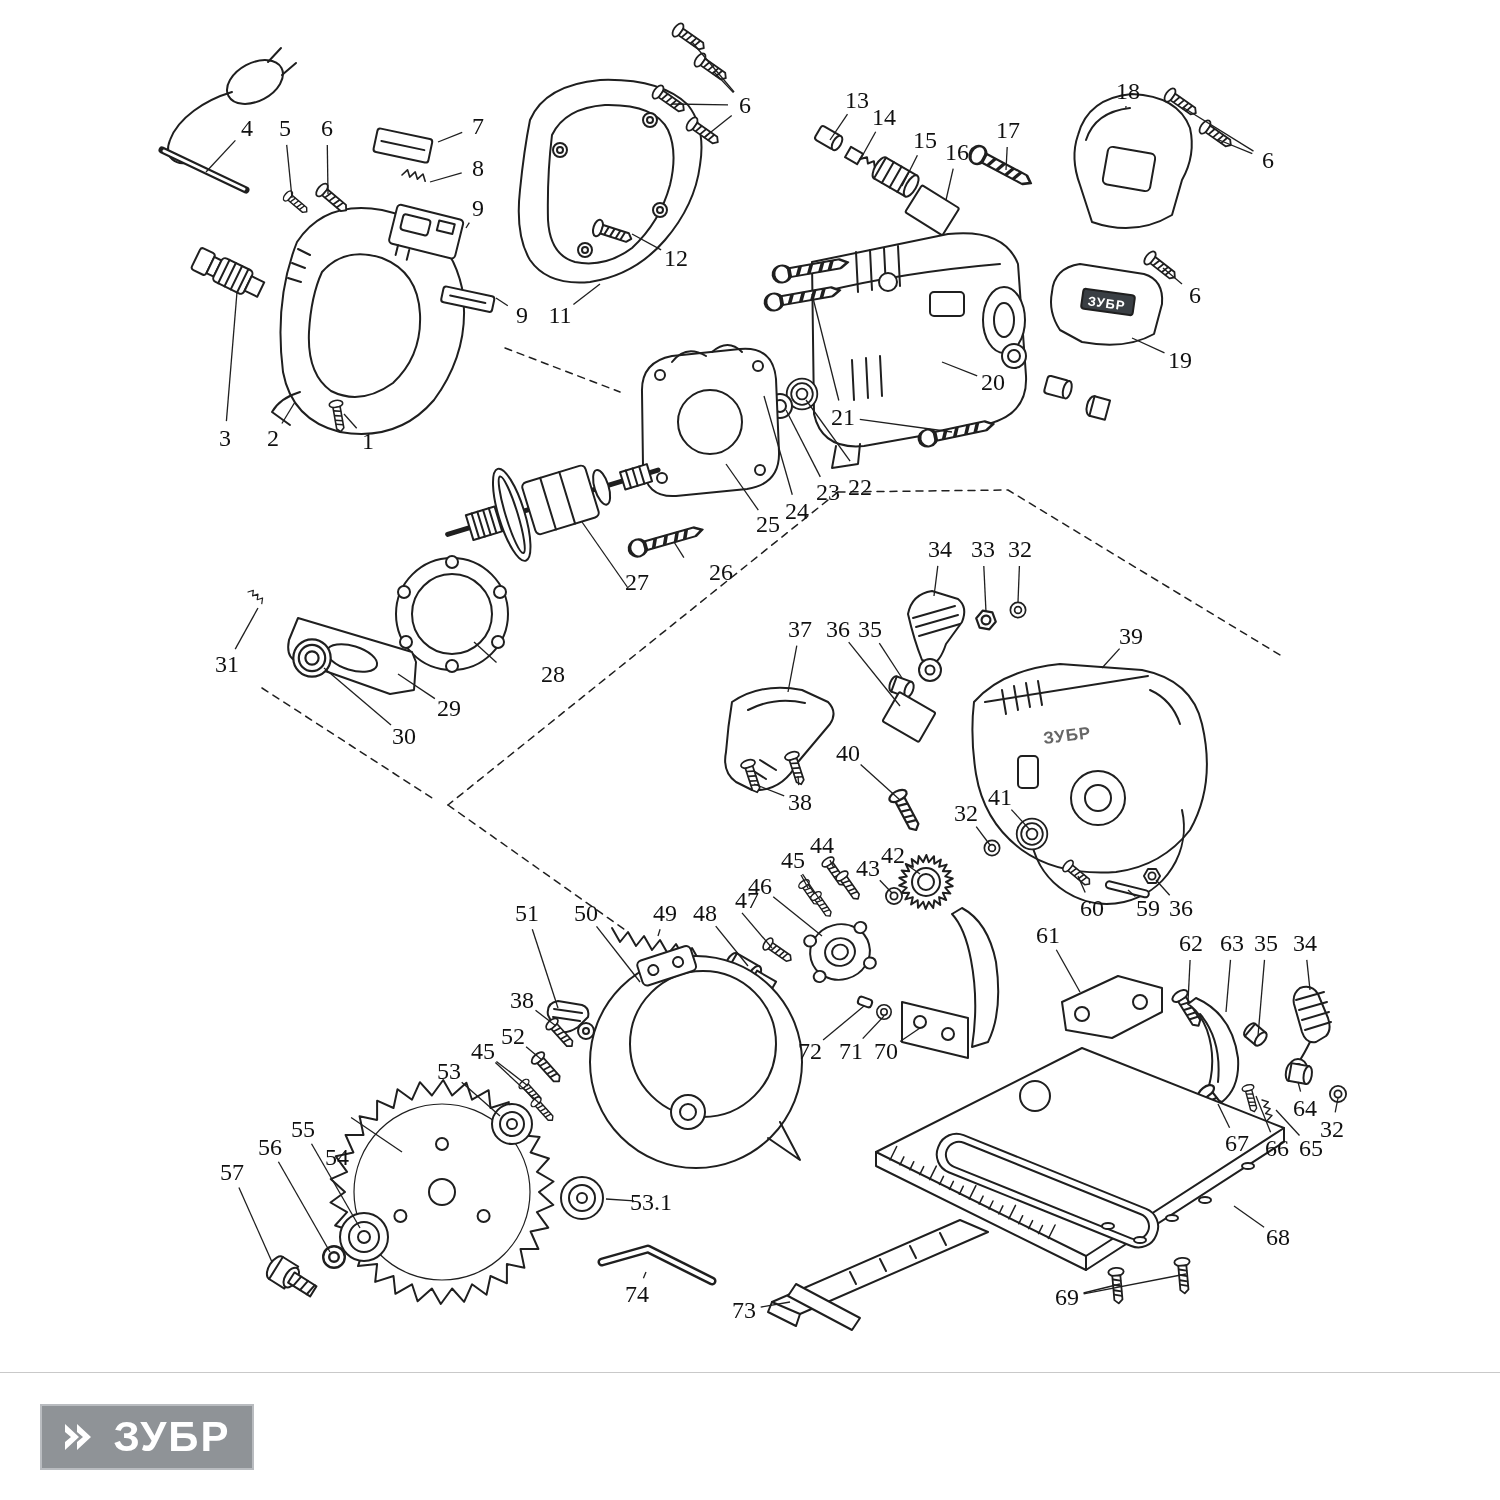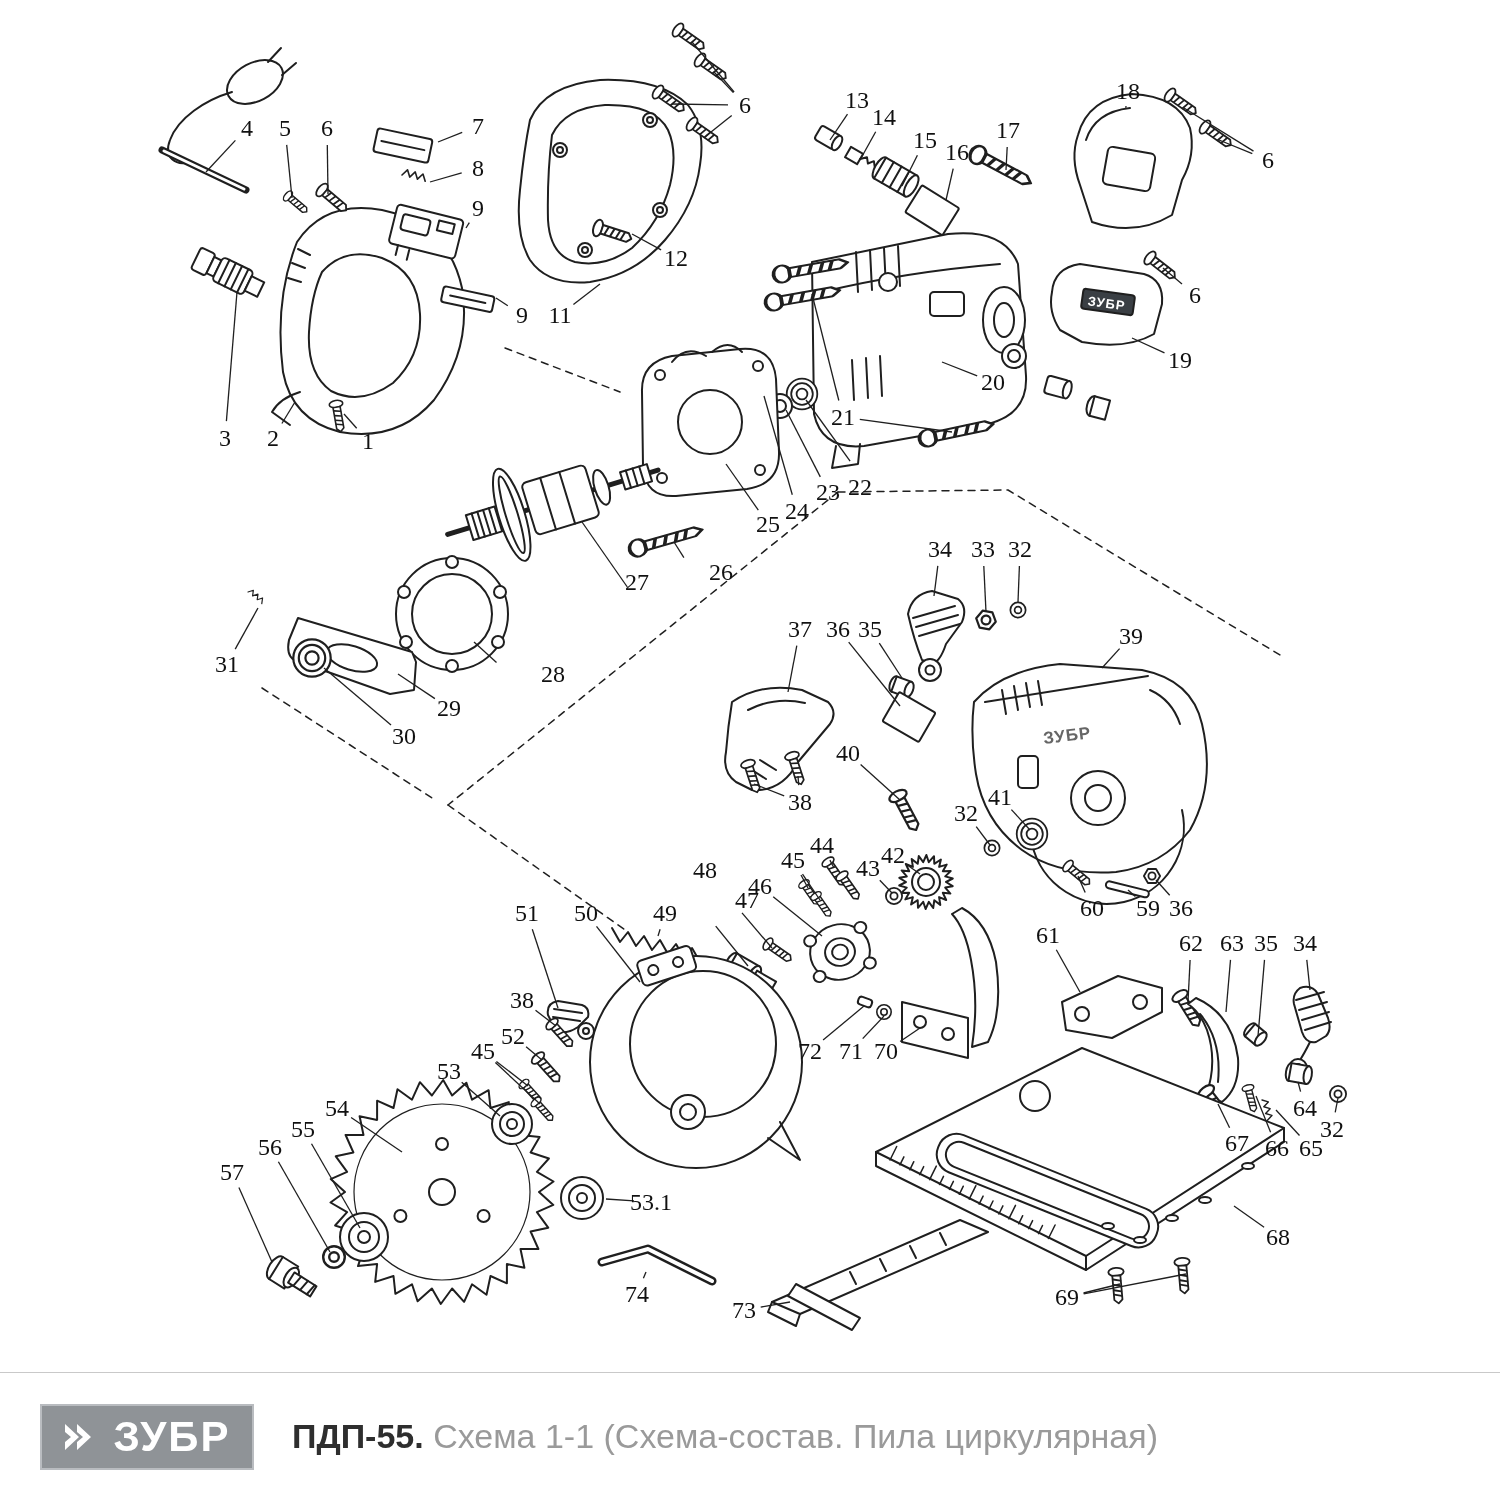--- a/index.html
+++ b/index.html
@@ -651,28 +651,28 @@
         <div class="part-label" style="left: 1148px; top: 908px;">59</div>
         <div class="part-label" style="left: 1181px; top: 908px;">36</div>
         <div class="part-label" style="left: 1048px; top: 935px;">61</div>
         <div class="part-label" style="left: 1191px; top: 943px;">62</div>
         <div class="part-label" style="left: 1232px; top: 943px;">63</div>
         <div class="part-label" style="left: 1266px; top: 943px;">35</div>
         <div class="part-label" style="left: 1305px; top: 943px;">34</div>
         <div class="part-label" style="left: 527px; top: 913px;">51</div>
         <div class="part-label" style="left: 586px; top: 913px;">50</div>
         <div class="part-label" style="left: 665px; top: 913px;">49</div>
-        <div class="part-label" style="left: 705px; top: 870px;">48</div>
+        <div class="part-label" style="left: 705px; top: 913px;">48</div>
         <div class="part-label" style="left: 747px; top: 900px;">47</div>
         <div class="part-label" style="left: 760px; top: 886px;">46</div>
         <div class="part-label" style="left: 522px; top: 1000px;">38</div>
         <div class="part-label" style="left: 513px; top: 1036px;">52</div>
         <div class="part-label" style="left: 483px; top: 1051px;">45</div>
         <div class="part-label" style="left: 449px; top: 1071px;">53</div>
-        <div class="part-label" style="left: 337px; top: 1108px; font-family: Liberation Serif, serif;">54</div>
+        <div class="part-label" style="left: 337px; top: 1157px; font-family: Liberation Serif, serif;">54</div>
         <div class="part-label" style="left: 303px; top: 1129px;">55</div>
         <div class="part-label" style="left: 270px; top: 1147px;">56</div>
         <div class="part-label" style="left: 232px; top: 1172px;">57</div>
         <div class="part-label" style="left: 651px; top: 1202px;">53.1</div>
         <div class="part-label" style="left: 810px; top: 1051px;">72</div>
         <div class="part-label" style="left: 851px; top: 1051px;">71</div>
         <div class="part-label" style="left: 886px; top: 1051px;">70</div>
         <div class="part-label" style="left: 1305px; top: 1108px;">64</div>
         <div class="part-label" style="left: 1332px; top: 1129px;">32</div>
         <div class="part-label" style="left: 1237px; top: 1143px;">67</div>
@@ -686,17 +686,14 @@
 </div>
 
 <div class="footer">
   <div class="logo">
     <svg width="40" height="32" viewBox="0 0 40 32">
       <path d="M2,3 L16,16 L2,29 L2,21 L8,16 L2,11 Z" fill="#fff"></path>
       <path d="M14,3 L28,16 L14,29 L14,21 L20,16 L14,11 Z" fill="#fff"></path>
     </svg>
     <span class="logo-text">ЗУБР</span>
   </div>
-  <div class="caption">
-    <span class="model">ПДП-55.</span><span class="subtitle"> Схема 1-1 (Схема-состав. Пила циркулярная)</span>
-  </div>
 </div>
 </div>
 
 </body></html>

